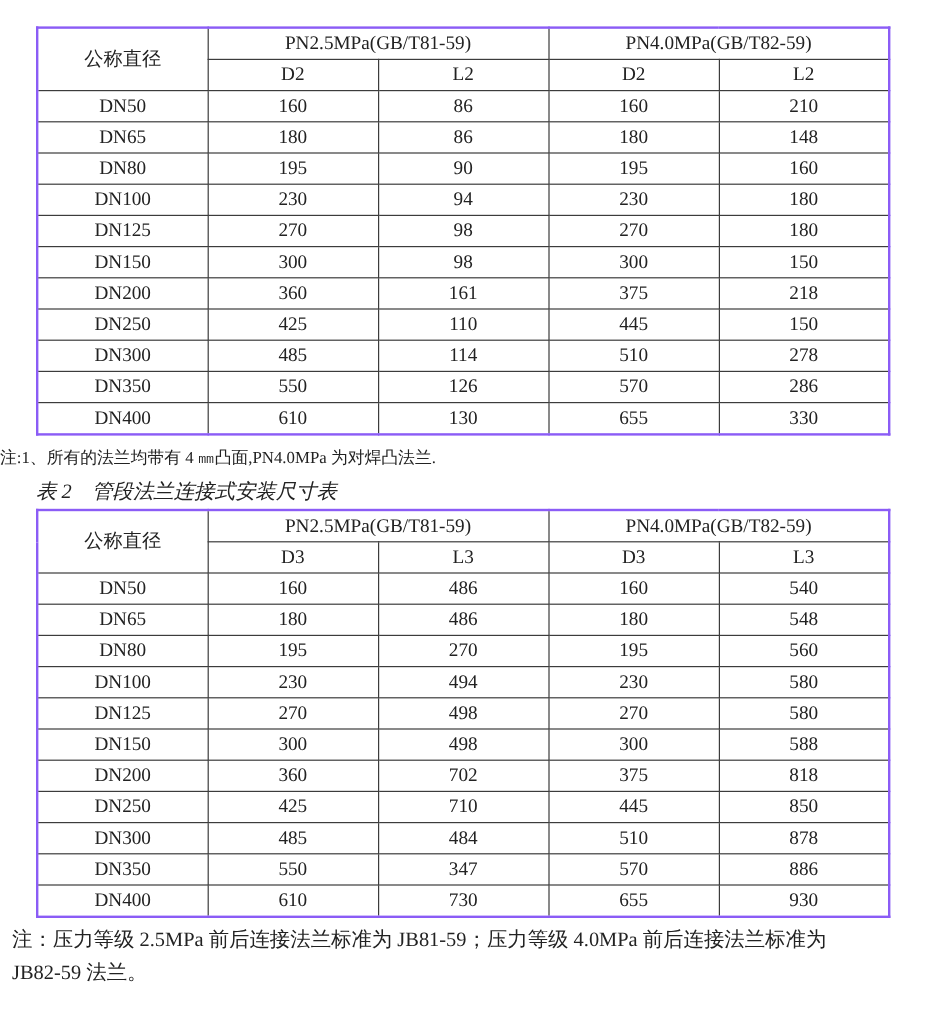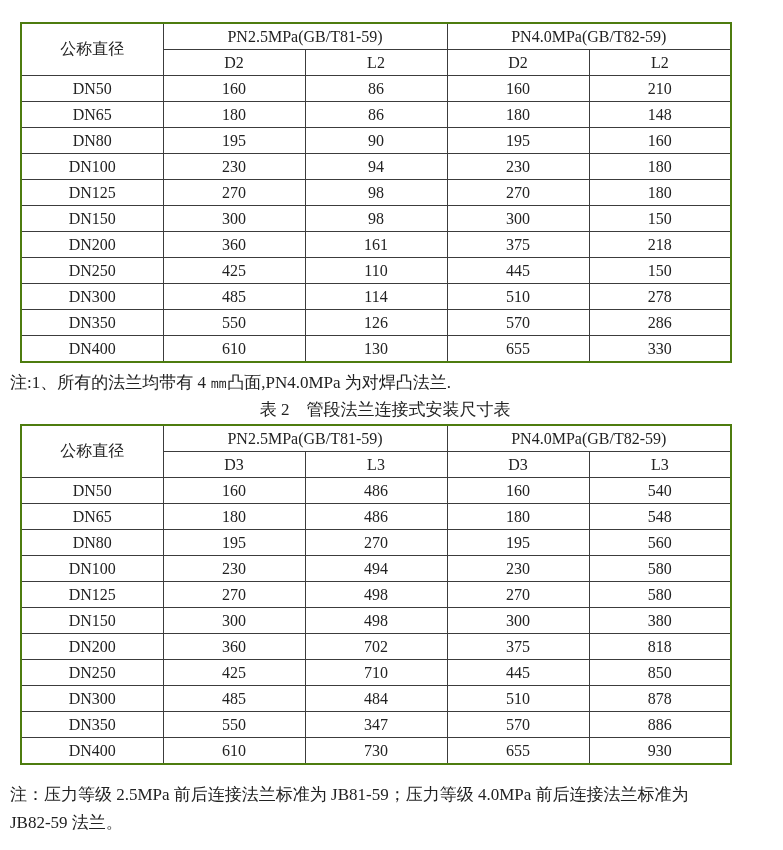--- a/index.html
+++ b/index.html
@@ -16,60 +16,60 @@
   }
   .page {
     position: relative;
     width: 783px;
     height: 850px;
   }
   table.dim-table {
     border-collapse: collapse;
     table-layout: fixed;
     width: 710px;
-    margin-left: 20px;
-    border: 2px solid #4d7c0f;
+    margin-left: 30px;
+    border: 2px solid #8b5cf6;
   }
   table.dim-table td {
     border: 1px solid #3c3c3c;
     text-align: center;
     vertical-align: middle;
     height: 25px;
     padding: 0;
     font-size: 16px;
     white-space: nowrap;
     overflow: hidden;
   }
   #table1 { margin-top: 22px; }
   #table2 { margin-top: 2px; }
   .corner-cell { font-size: 17px; }
   .note {
-    margin-left: 10px;
-    font-size: 17px;
+    font-size: 14px;
     line-height: 26px;
     white-space: nowrap;
   }
   .note.first { margin-top: 7px; }
   .note.indent { padding-left: 43px; }
   .table-title {
     width: 710px;
     margin-left: 30px;
-    text-align: center;
+    text-align: left;
     font-size: 17px;
     line-height: 25px;
     margin-top: 1px;
     white-space: nowrap;
+    font-style: italic;
   }
   .footnote {
     margin-left: 10px;
     font-size: 17px;
     line-height: 28px;
     white-space: nowrap;
   }
-  .footnote.first { margin-top: 16px; }
+  .footnote.first { margin-top: 4px; }
 </style>
 </head>
 <body>
 
 <div class="page">
 
   <table class="dim-table" id="table1">
     <colgroup>
       <col style="width:142px">
         <col style="width:142px">
@@ -230,21 +230,21 @@
           <td>270</td>
           <td>498</td>
           <td>270</td>
           <td>580</td>
         </tr>
         <tr>
           <td>DN150</td>
           <td>300</td>
           <td>498</td>
           <td>300</td>
-          <td>380</td>
+          <td>588</td>
         </tr>
         <tr>
           <td>DN200</td>
           <td>360</td>
           <td>702</td>
           <td>375</td>
           <td>818</td>
         </tr>
         <tr>
           <td>DN250</td>

